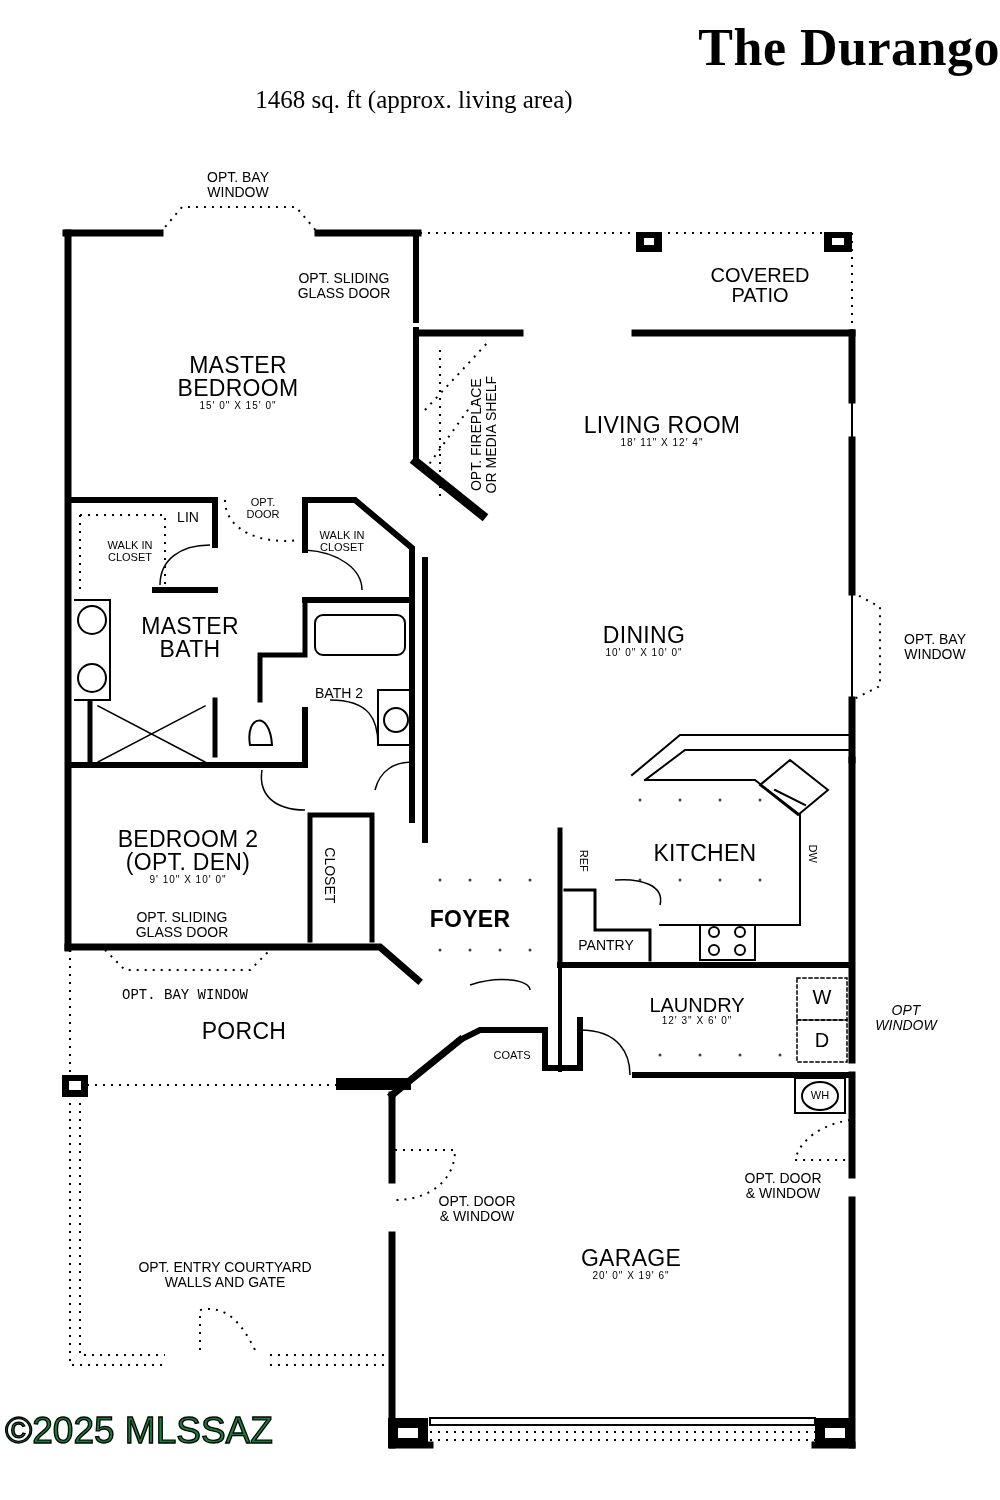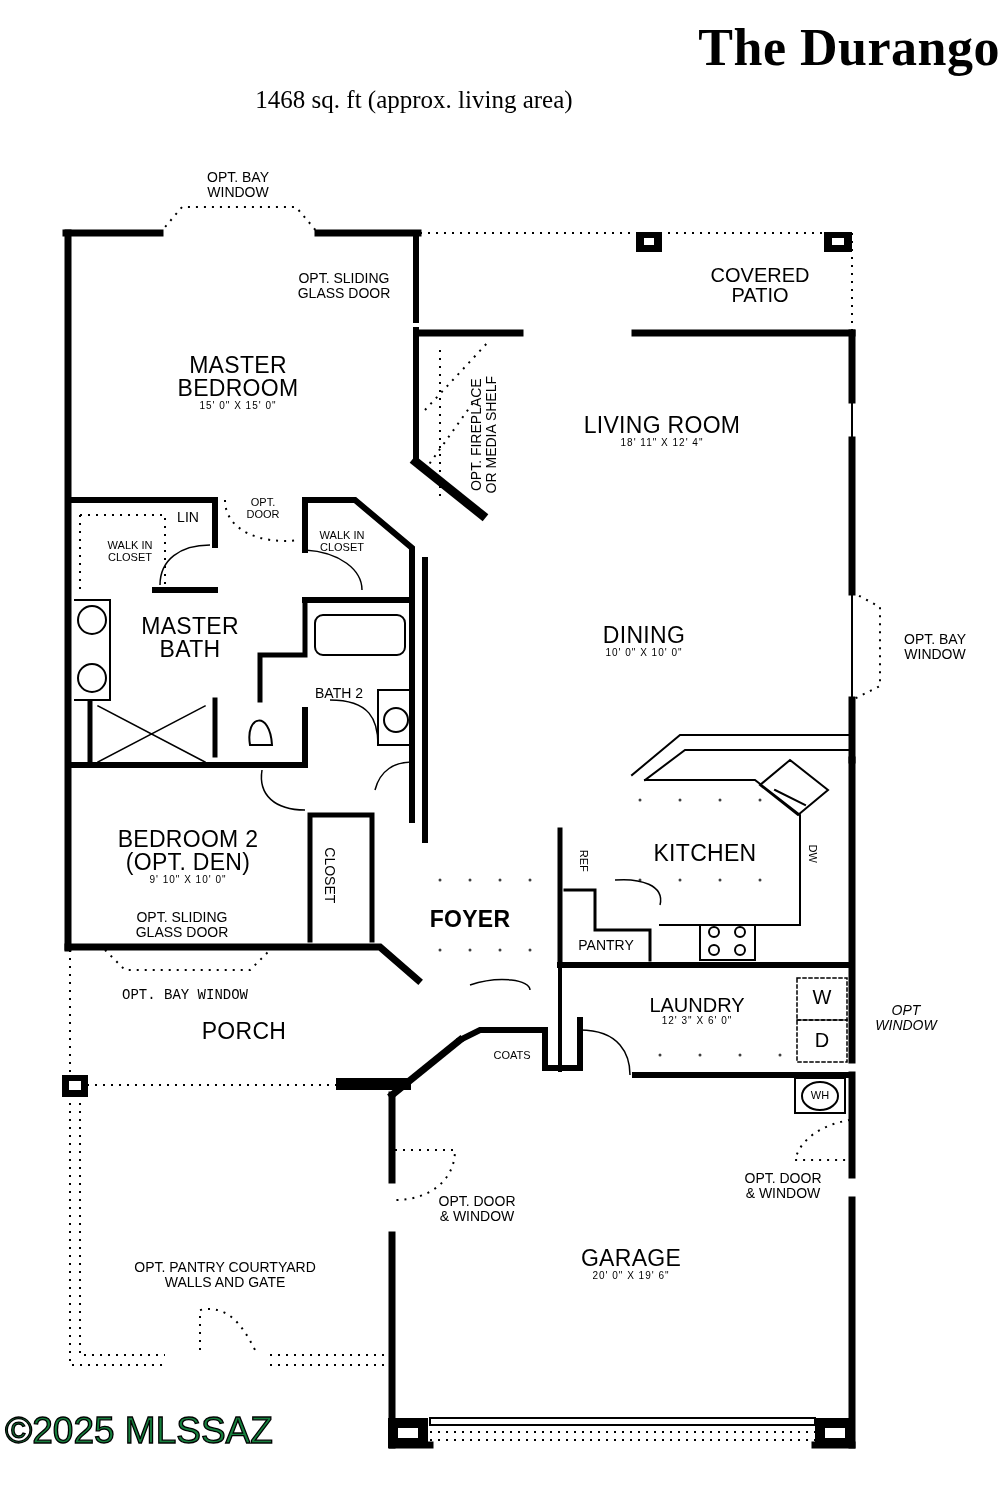--- a/index.html
+++ b/index.html
@@ -299,21 +299,21 @@
   <div>OPT. DOOR</div>
   <div>&amp; WINDOW</div>
 </div>
 
 <div class="lbl note" style="left:783px; top:1171px;">
   <div>OPT. DOOR</div>
   <div>&amp; WINDOW</div>
 </div>
 
 <div class="lbl note" style="left:225px; top:1260px;">
-  <div>OPT. PANTRY COURTYARD</div>
+  <div>OPT. ENTRY COURTYARD</div>
   <div>WALLS AND GATE</div>
 </div>
 
 <div class="lbl room-sm" style="left:822px; top:987px;">W</div>
 <div class="lbl room-sm" style="left:822px; top:1030px;">D</div>
 <div class="lbl note-xs" style="left:820px; top:1090px;">WH</div>
 <div class="lbl note-xs" style="left:812px; top:848px; transform: translateX(-50%) rotate(90deg);">DW</div>
 <div class="lbl note-xs" style="left:583px; top:855px; transform: translateX(-50%) rotate(90deg);">REF</div>
 
 <div class="copyright">©2025 MLSSAZ</div>

